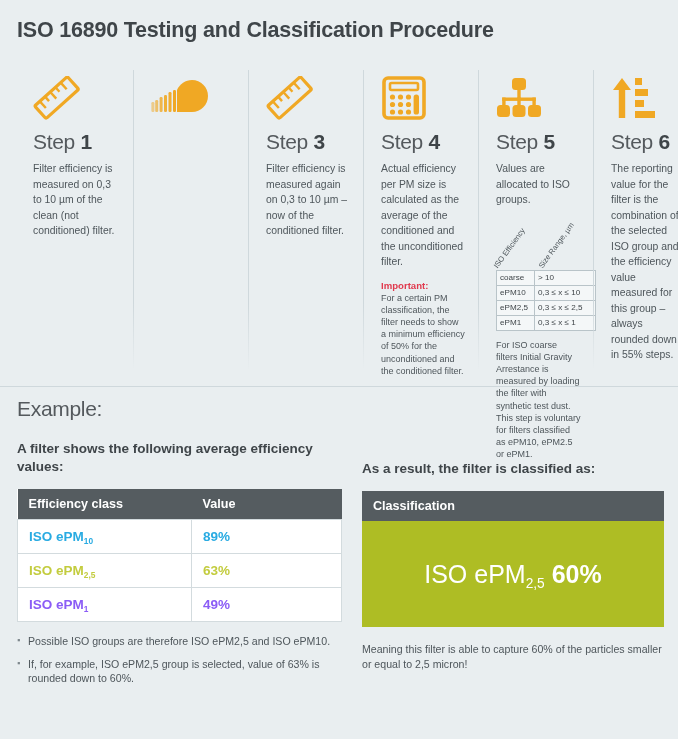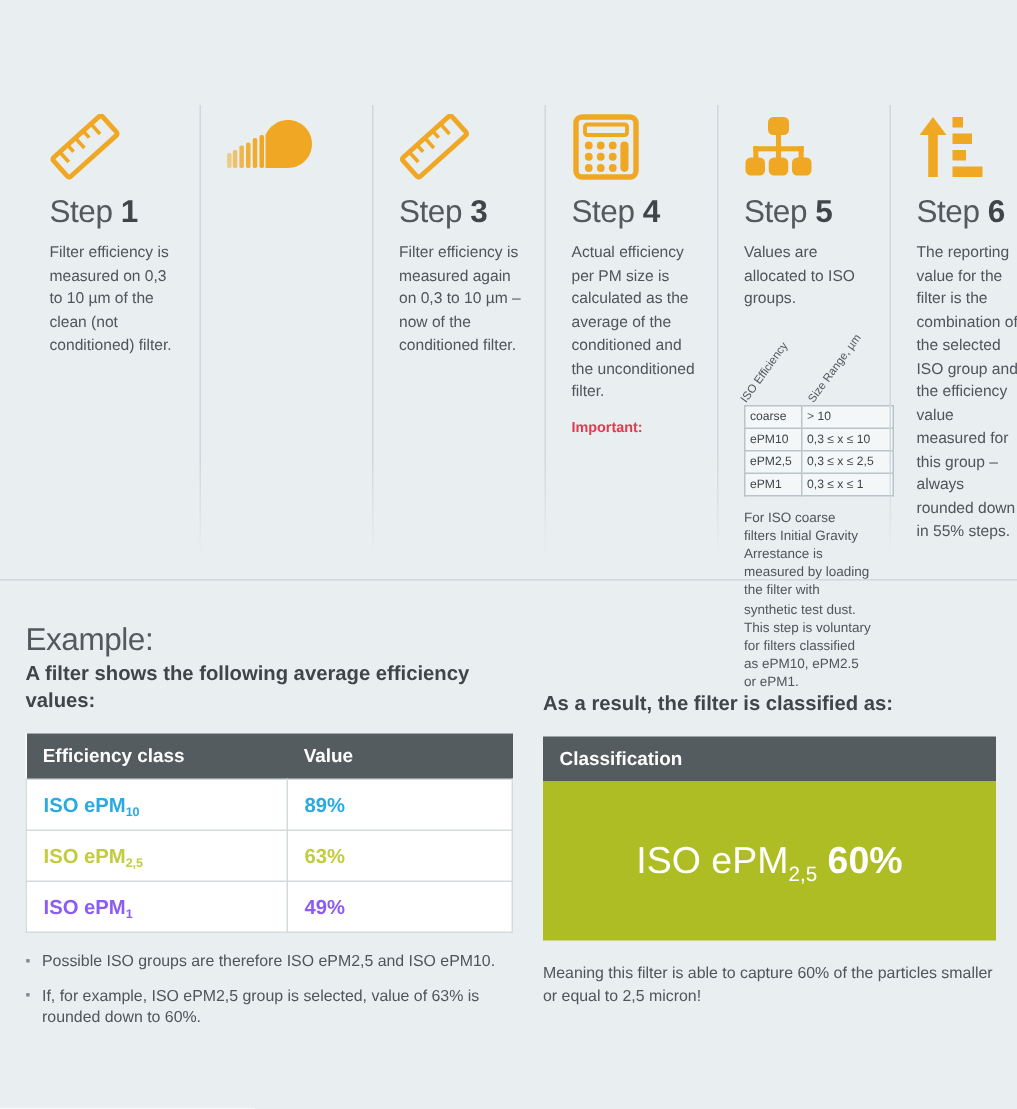--- a/index.html
+++ b/index.html
@@ -92,21 +92,21 @@
     white-space: nowrap;
   }
   .iso-table td.c1 { width: 38px; }
 
   
   .example-rule {
     position: absolute; left: 0; top: 386px; width: 678px; height: 1px;
     background: #cfd8dc;
   }
   .example-title {
-    position: absolute; left: 17px; top: 415px;
+    position: absolute; left: 17px; top: 397px;
     font-size: 21px; font-weight: 300; color: #54595d; letter-spacing: -0.3px;
   }
 
   .left-col { position: absolute; left: 17px; top: 440px; width: 325px; }
   .right-col { position: absolute; left: 362px; top: 460px; width: 302px; }
 
   .sub-head {
     font-size: 13.5px; font-weight: bold; color: #3f4549; line-height: 18px;
   }
 
@@ -156,20 +156,23 @@
   .class-value b { font-weight: bold; }
   .right-note {
     margin-top: 15px; font-size: 10.6px; line-height: 14.5px; color: #4e565b;
   }
 </style>
 </head>
 <body>
 
 <div class="page">
 
+  <div class="header">
+    <div class="header-title">ISO 16890 Testing and Classification Procedure</div>
+  </div>
 
   <div class="steps">
 
     <div class="step s1">
       <div class="step-icon">
         <svg width="48" height="44" viewBox="0 0 48 44">
           <g transform="rotate(-42 24 22)">
             <rect x="2" y="13" width="44" height="17" rx="1.5" fill="none" stroke="#f0a824" stroke-width="3.2"></rect>
             <g stroke="#f0a824" stroke-width="2.4">
               <line x1="9" y1="13" x2="9" y2="22"></line>
@@ -247,20 +250,21 @@
             <rect x="32.6" y="18.4" width="5.4" height="20.2" rx="2.7"></rect>
           </g>
         </svg>
       </div>
       <div class="step-title">
         <span>Step</span>
         <b>4</b>
       </div>
       <div class="step-body">Actual efficiency per PM size is calculated as the average of the conditioned and the unconditioned filter.</div>
       <div class="important-label">Important:</div>
+      <div class="important-body">For a certain PM classification, the filter needs to show a minimum efficiency of 50% for the unconditioned and the conditioned filter.</div>
       <div class="step-sep"></div>
     </div>
 
     <div class="step s5">
       <div class="step-icon">
         <svg width="46" height="44" viewBox="0 0 46 44">
           <g fill="#f0a824">
             <rect x="16" y="2" width="14" height="12" rx="3.5"></rect>
             <rect x="1" y="29" width="13" height="12" rx="3.5"></rect>
             <rect x="16.5" y="29" width="13" height="12" rx="3.5"></rect>

